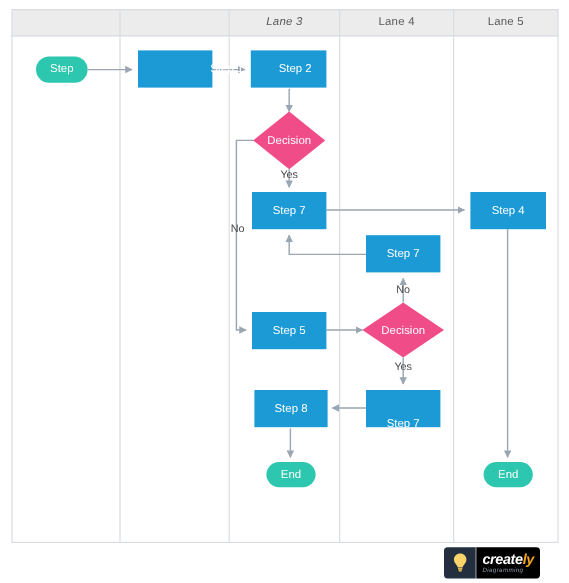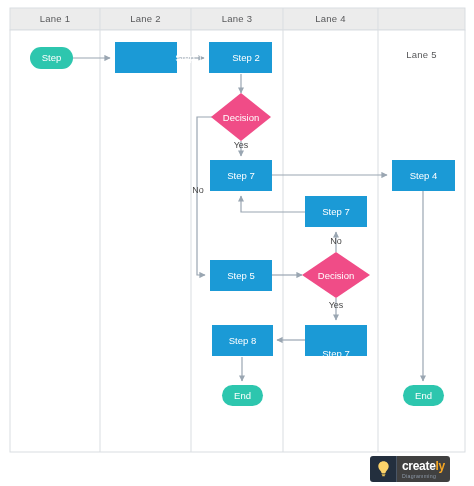--- a/index.html
+++ b/index.html
@@ -65,26 +65,27 @@
     border-radius: 3px 0 0 3px;
     display: flex;
     align-items: center;
     justify-content: center;
   }
   .logo-divider {
     width: 1px;
     background: #4a5666;
   }
   .logo-word-box {
-    background: #404040;
+    background: #000000;
     border-radius: 0 3px 3px 0;
     padding: 2px 5px 2px 5px;
     display: flex;
     flex-direction: column;
     justify-content: center;
+    font-style: italic;
   }
   .logo-word {
     font-size: 12px;
     font-weight: bold;
     color: #ffffff;
     line-height: 13px;
     letter-spacing: -0.3px;
   }
   .logo-word .ly { color: #f5a623; }
   .logo-sub {
@@ -171,25 +172,23 @@
       <rect x="305" y="325" width="62" height="31" fill="#1b9ad6"></rect>
 
       <rect x="212" y="325" width="61" height="31" fill="#1b9ad6"></rect>
 
       <rect x="222" y="385" width="41" height="21" rx="10.5" ry="10.5" fill="#2dc6ae"></rect>
 
       <rect x="403" y="385" width="41" height="21" rx="10.5" ry="10.5" fill="#2dc6ae"></rect>
     </g>
   </svg>
 
-  <div class="lane-label" style="left:10px; top:8px; width:90px;">Lane 1</div>
-  <div class="lane-label" style="left:100px; top:8px; width:91px;">Lane 2</div>
-  <div class="lane-label" style="left:191px; top:8px; width:92px;">Lane 3</div>
+  <div class="lane-label" style="left:191px; top:8px; width:92px;font-style:italic;">Lane 3</div>
   <div class="lane-label" style="left:283px; top:8px; width:95px;">Lane 4</div>
-  <div class="lane-label" style="left:378px; top:8px; width:87px;margin-top:36px;">Lane 5</div>
+  <div class="lane-label" style="left:378px; top:8px; width:87px;">Lane 5</div>
 
   <div class="node-text" style="left:30px; top:52px; width:43px;">Step</div>
   <div class="node-text" style="left:115px; top:52px; width:62px;padding-left:43px;">Step 1</div>
   <div class="node-text" style="left:209px; top:52px; width:74px;">Step 2</div>
   <div class="node-text" style="left:206px; top:112px; width:70px;">Decision</div>
   <div class="node-text" style="left:210px; top:170px; width:62px;">Step 7</div>
   <div class="node-text" style="left:392px; top:170px; width:63px;">Step 4</div>
   <div class="node-text" style="left:305px; top:206px; width:62px;">Step 7</div>
   <div class="node-text" style="left:210px; top:270px; width:62px;">Step 5</div>
   <div class="node-text" style="left:301px; top:270px; width:70px;">Decision</div>

